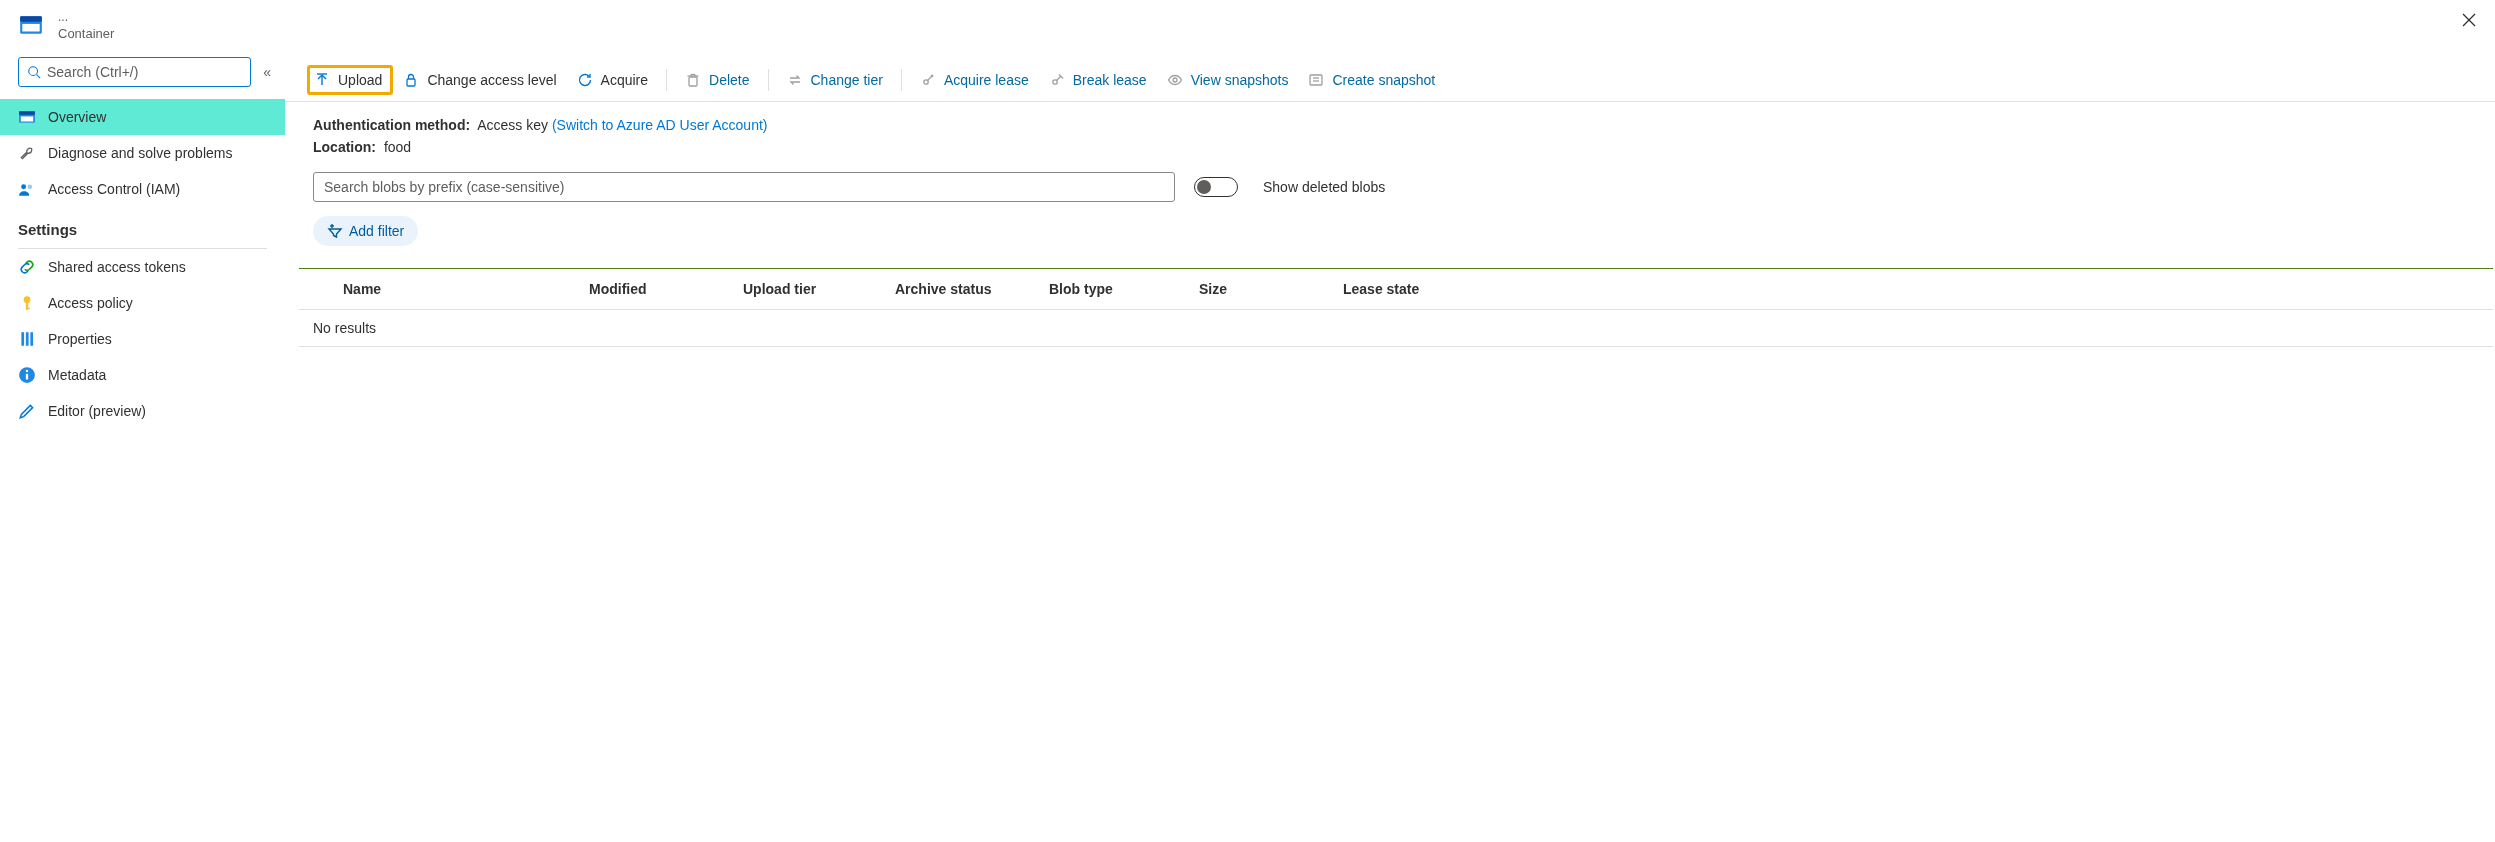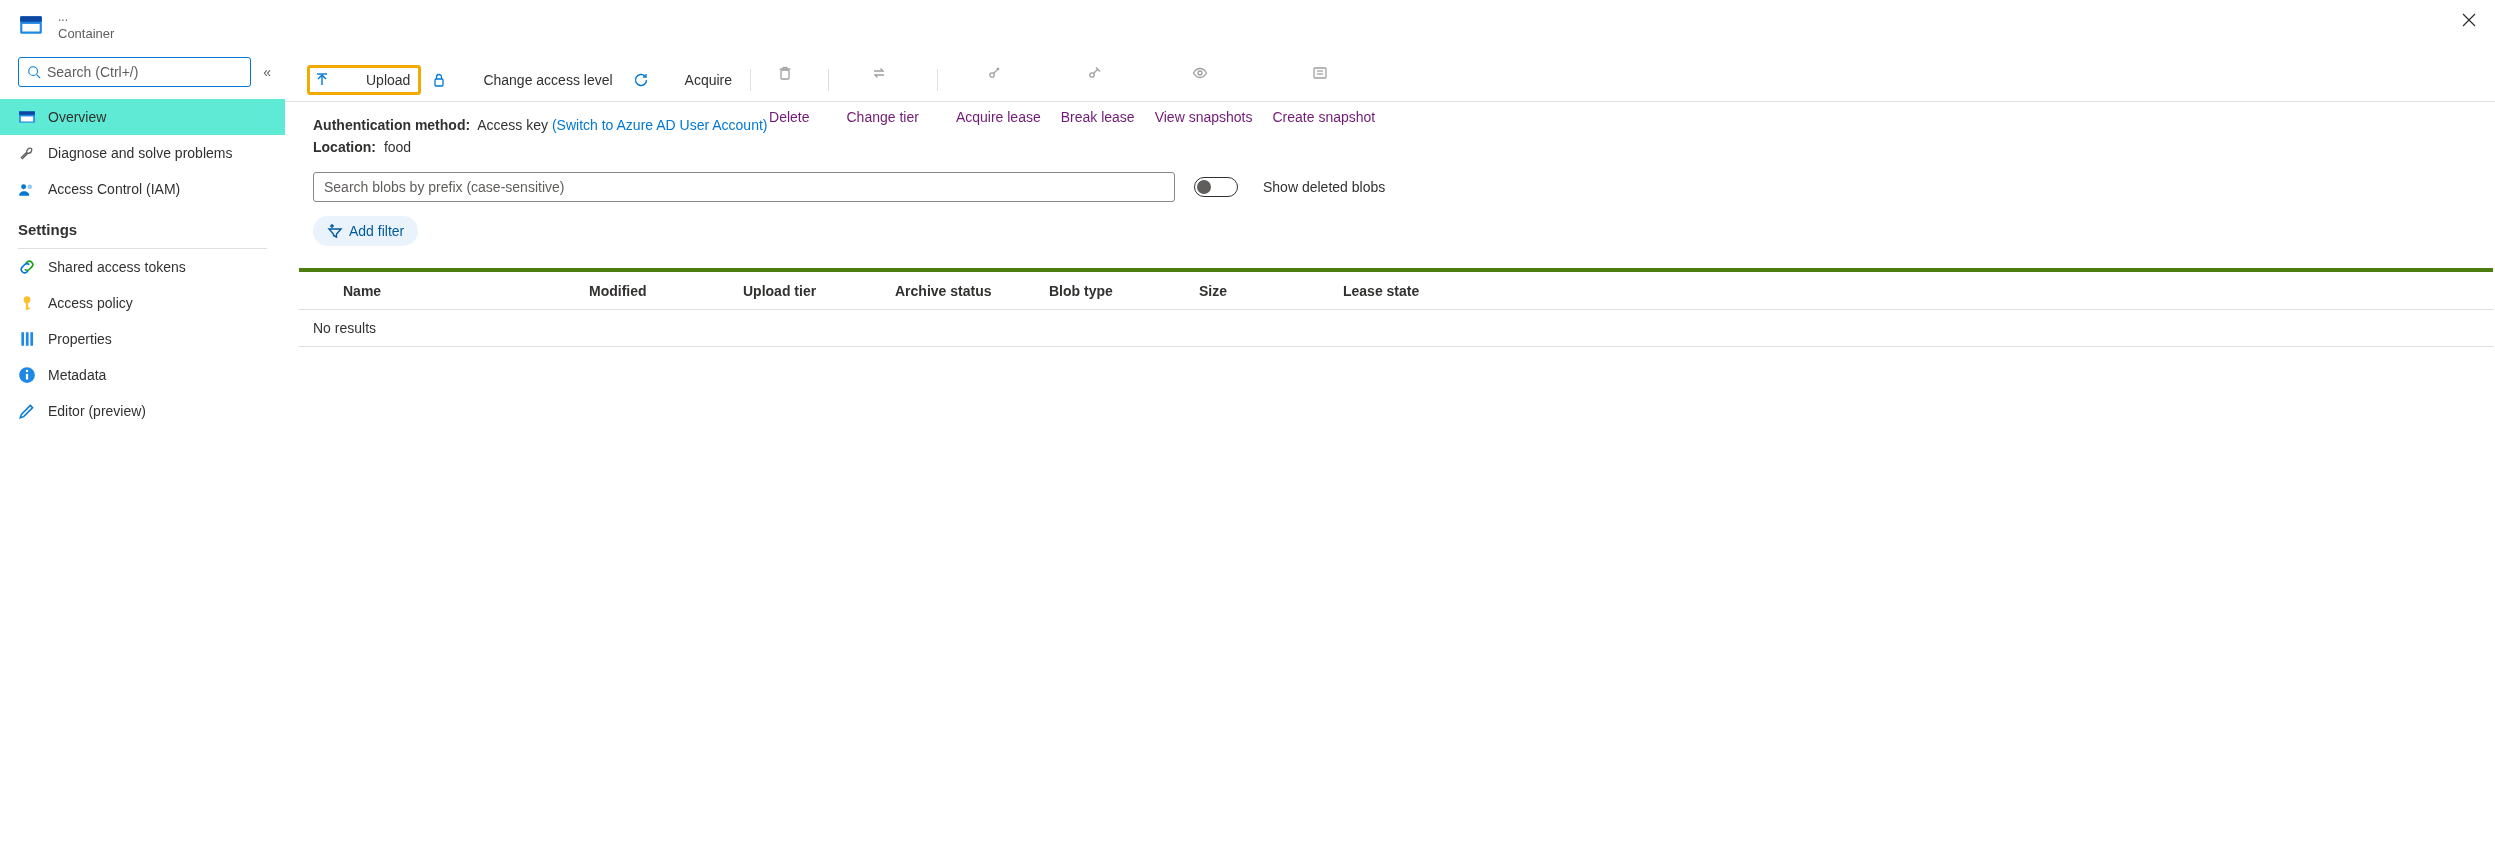--- a/index.html
+++ b/index.html
@@ -120,23 +120,22 @@
       border-bottom: 1px solid #e1dfdd;
       margin-top: 50px;
     }
     .toolbar-item {
       display: flex;
       align-items: center;
       padding: 0 10px;
       height: 30px;
       cursor: pointer;
       color: #323130;
-      gap: 28px;
-    }
-    .toolbar-item.disabled { color: #701a75; cursor: default; flex-direction: column; }
+    }
+    .toolbar-item.disabled { color: #0369a1; cursor: default; }
     .toolbar-item .ticon {
       width: 16px;
       height: 16px;
       margin-right: 8px;
       display: flex;
       align-items: center;
       justify-content: center;
     }
     .toolbar-sep {
       width: 1px;
@@ -208,21 +207,21 @@
     .add-filter .ticon {
       width: 16px;
       height: 16px;
       margin-right: 6px;
       display: flex; align-items: center; justify-content: center;
     }
 
     .blob-table { margin: 14px 2px 0 14px; }
     .blob-header {
       display: flex;
-      border-top: 4px solid #4d7c0f;
+      border-top: 1px solid #4d7c0f;
       border-bottom: 1px solid #e1dfdd;
       font-weight: 600;
       height: 42px;
       align-items: center;
     }
     .blob-header .cell { padding: 0 10px; }
     .c-check { width: 34px; }
     .c-name { flex: 0 0 246px; }
     .c-mod  { flex: 0 0 154px; }
     .c-tier { flex: 0 0 152px; }

